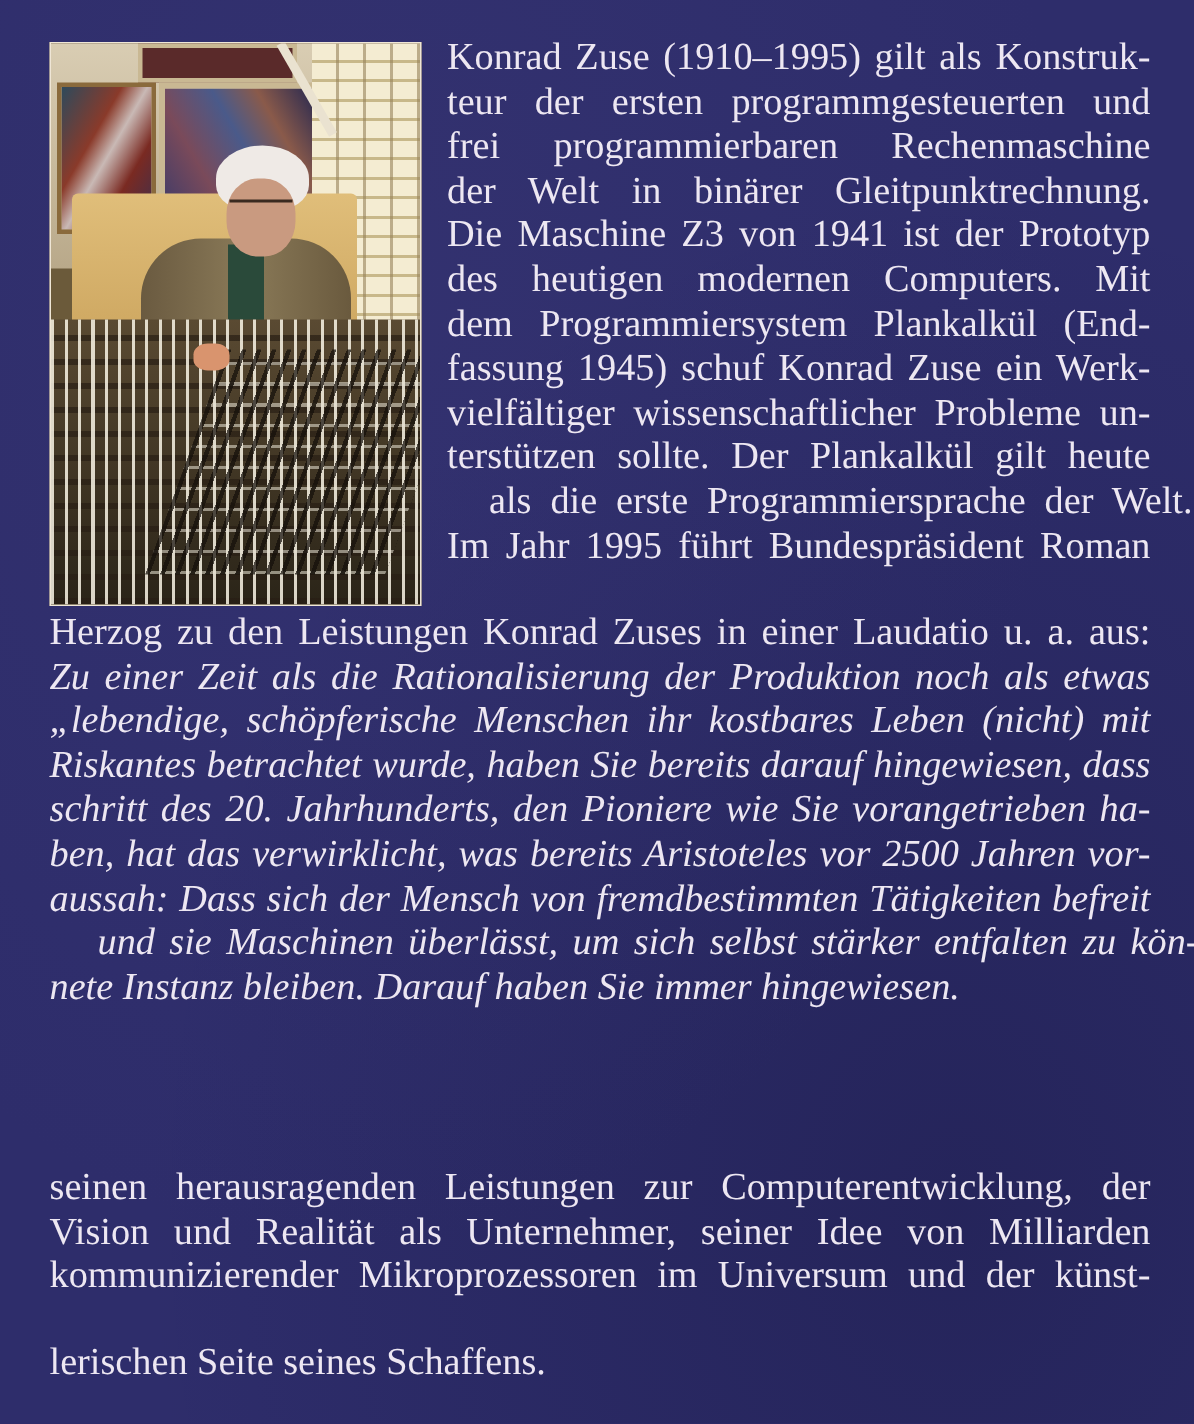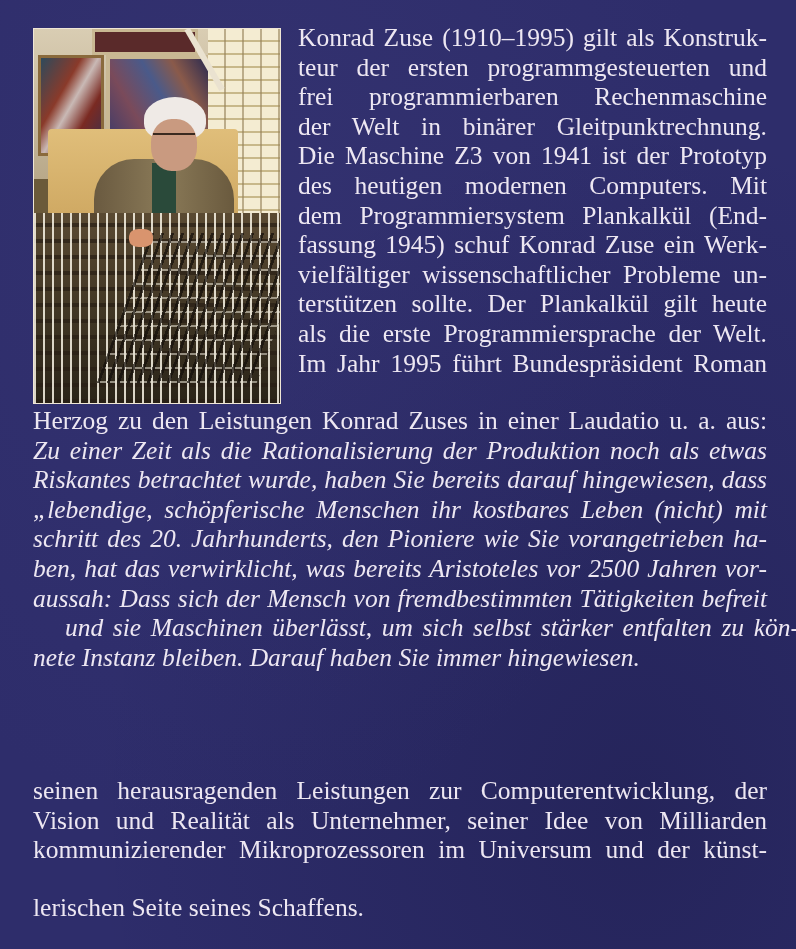--- a/index.html
+++ b/index.html
@@ -91,29 +91,29 @@
     <div class="line"><span class="fit" style="display: inline-block; word-spacing: 2.72187px;">Konrad Zuse (1910–1995) gilt als Konstruk-</span></div>
     <div class="line"><span class="fit" style="display: inline-block; word-spacing: 12.457px;">teur der ersten programmgesteuerten und</span></div>
     <div class="line"><span class="fit" style="display: inline-block; word-spacing: 29.1797px;">frei programmierbaren Rechenmaschine</span></div>
     <div class="line"><span class="fit" style="display: inline-block; word-spacing: 15.3789px;">der Welt in binärer Gleitpunktrechnung.</span></div>
     <div class="line"><span class="fit" style="display: inline-block; word-spacing: 3.76339px;">Die Maschine Z3 von 1941 ist der Prototyp</span></div>
     <div class="line"><span class="fit" style="display: inline-block; word-spacing: 16.1523px;">des heutigen modernen Computers. Mit</span></div>
     <div class="line"><span class="fit" style="display: inline-block; word-spacing: 11.151px;">dem Programmiersystem Plankalkül (End-</span></div>
     <div class="line"><span class="fit" style="display: inline-block; word-spacing: 3.04948px;">fassung 1945) schuf Konrad Zuse ein Werk-</span></div>
     <div class="line"><span class="fit" style="display: inline-block; word-spacing: 5.97917px;">vielfältiger wissenschaftlicher Probleme un-</span></div>
     <div class="line"><span class="fit" style="display: inline-block; word-spacing: 7.96875px;">terstützen sollte. Der Plankalkül gilt heute</span></div>
-    <div class="line"><span class="fit" style="display: inline-block; word-spacing: 6.21875px;">als die erste Programmiersprache der Welt.</span></div>
+    <div class="line"><span class="fit" style="display: inline-block; word-spacing: 6.21875px; margin-left: 28px;">als die erste Programmiersprache der Welt.</span></div>
     <div class="line"><span class="fit" style="display: inline-block; word-spacing: 4.42188px;">Im Jahr 1995 führt Bundespräsident Roman</span></div>
   </div>
 
   <div class="block b2">
     <div class="line"><span class="fit" style="display: inline-block; word-spacing: 3.5767px;">Herzog zu den Leistungen Konrad Zuses in einer Laudatio u. a. aus:</span></div>
     <div class="line it"><span class="fit" style="display: inline-block; word-spacing: 3.37188px;">Zu einer Zeit als die Rationalisierung der Produktion noch als etwas</span></div>
+    <div class="line it"><span class="fit" style="display: inline-block; word-spacing: 5.23884px;">„lebendige, schöpferische Menschen ihr kostbares Leben (nicht) mit</span></div>
     <div class="line it"><span class="fit" style="display: inline-block; word-spacing: 0.623047px;">Riskantes betrachtet wurde, haben Sie bereits darauf hingewiesen, dass</span></div>
-    <div class="line it"><span class="fit" style="display: inline-block; word-spacing: 5.23884px;">„lebendige, schöpferische Menschen ihr kostbares Leben (nicht) mit</span></div>
     <div class="line it"><span class="fit" style="display: inline-block; word-spacing: 2.62847px;">schritt des 20. Jahrhunderts, den Pioniere wie Sie vorangetrieben ha-</span></div>
     <div class="line it"><span class="fit" style="display: inline-block; word-spacing: 1.5875px;">ben, hat das verwirklicht, was bereits Aristoteles vor 2500 Jahren vor-</span></div>
     <div class="line it"><span class="fit" style="display: inline-block; word-spacing: 0.802734px;">aussah: Dass sich der Mensch von fremdbestimmten Tätigkeiten befreit</span></div>
     <div class="line it"><span class="fit" style="display: inline-block; word-spacing: 3.2125px; margin-left: 32px;">und sie Maschinen überlässt, um sich selbst stärker entfalten zu kön-</span></div>
     <div class="line it last"><span class="fit" style="display: inline-block;">nete Instanz bleiben. Darauf haben Sie immer hingewiesen.</span></div>
   </div>
 
   <div class="block b3">
     <div class="line"><span class="fit" style="display: inline-block; word-spacing: 12.825px;">seinen herausragenden Leistungen zur Computerentwicklung, der</span></div>
     <div class="line"><span class="fit" style="display: inline-block; word-spacing: 10.0137px;">Vision und Realität als Unternehmer, seiner Idee von Milliarden</span></div>

